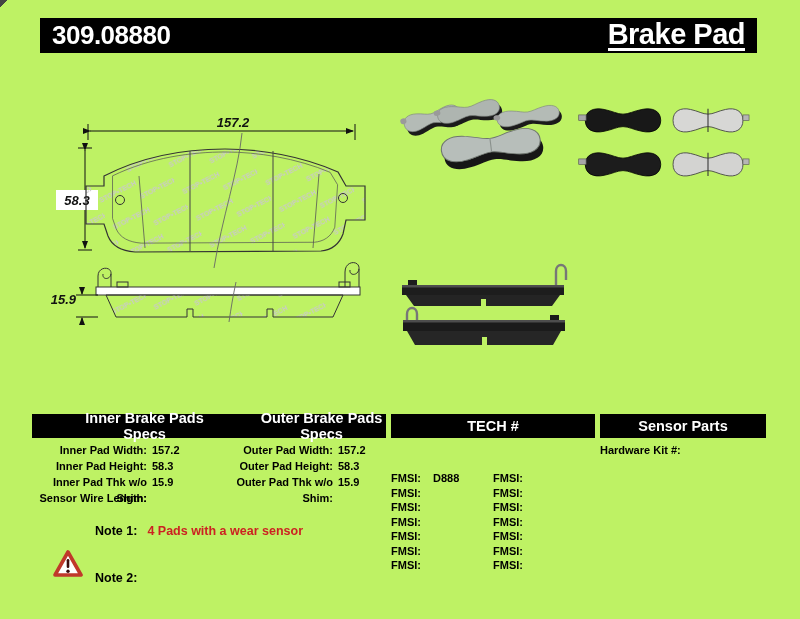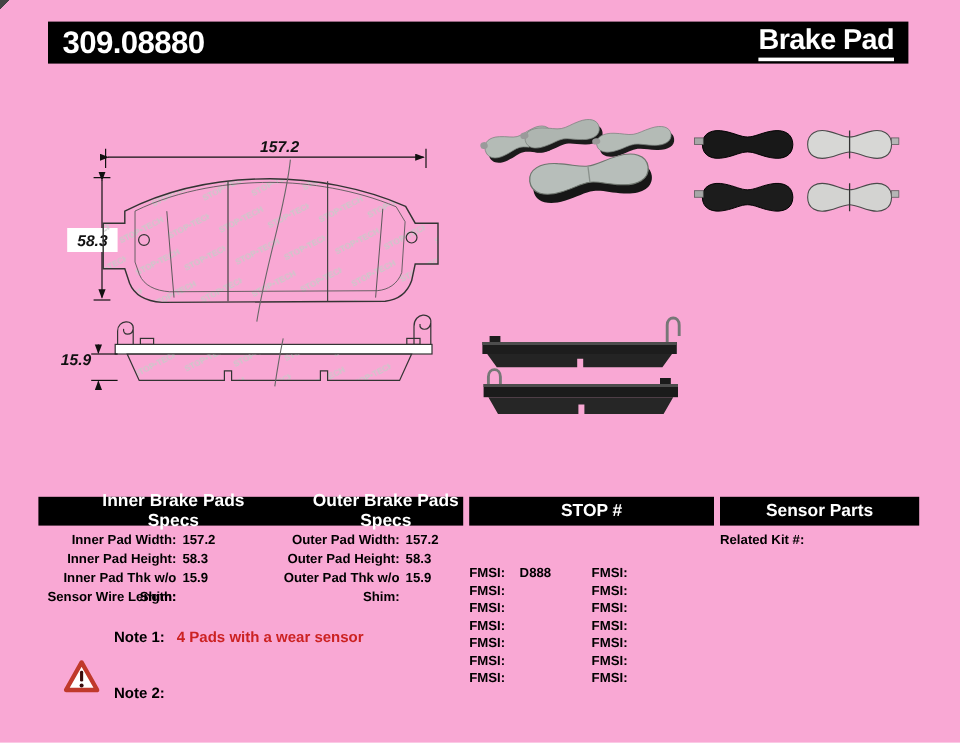--- a/index.html
+++ b/index.html
@@ -1,27 +1,27 @@
 <!DOCTYPE html>
 <html><head>
 <meta charset="utf-8">
 <style>
   html,body{margin:0;padding:0;background:#fff;}
-  #page{position:relative;width:800px;height:619px;background:#f9a8d4;overflow:hidden;
+  #page{position:relative;width:800px;height:619px;background:#bef264;overflow:hidden;
         font-family:"Liberation Sans","DejaVu Sans",sans-serif;color:#000;}
 
   
   .corner-mark{position:absolute;left:0;top:0;width:10px;height:9px;
     background:linear-gradient(135deg,#444 40%,transparent 41%);}
 
   
   .header-bar{position:absolute;left:40px;top:18px;width:717px;height:35px;background:#000;
     display:flex;align-items:center;justify-content:space-between;padding:0 12px;box-sizing:border-box;}
   .part-number{color:#fff;font-size:26px;font-weight:bold;letter-spacing:-0.5px;}
-  .product-type{color:#fff;font-size:24px;font-weight:bold;letter-spacing:-0.5px;
+  .product-type{color:#fff;font-size:29px;font-weight:bold;letter-spacing:-0.5px;
     border-bottom:3px solid #fff;padding-bottom:1px;line-height:26px;}
 
   
   .abs{position:absolute;}
 
   
   .thead{position:absolute;top:414px;height:24px;background:#000;color:#fff;
     display:flex;align-items:center;justify-content:center;font-weight:bold;font-size:14.5px;}
   .thead-specs{left:32px;width:354px;}
   .thead-specs span{flex:1;text-align:center;padding-left:48px;}
@@ -195,21 +195,21 @@
       <rect x="160" y="57" width="9" height="5" fill="#1b1b1b"></rect>
       <path d="M17,73 L171,73 L163,87 L97,87 L97,79 L92,79 L92,87 L25,87 Z" fill="#262626"></path>
     </g>
   </svg>
 
   <div class="thead thead-specs">
     <span>Inner Brake Pads Specs</span>
     <span>Outer Brake Pads Specs</span>
   </div>
   <div class="thead thead-fmsi">
-    <span>STOP #</span>
+    <span>TECH #</span>
   </div>
   <div class="thead thead-related">
     <span>Sensor Parts</span>
   </div>
 
   <div class="spec-col inner-col">
       <div class="spec-row">
         <span class="lab">Inner Pad Width:</span>
         <span class="val">157.2</span>
       </div>
@@ -307,21 +307,21 @@
           <span class="val"></span>
         </span>
         <span class="fmsi-cell">
           <span class="lab">FMSI:</span>
           <span class="val"></span>
         </span>
       </div>
     </div>
   <div class="related-col">
       <div class="rel-row">
-        <span class="lab">Related Kit #:</span>
+        <span class="lab">Hardware Kit #:</span>
         <span class="val"></span>
       </div>
     </div>
 
   <div class="warn-wrap">
     <svg width="30" height="28" viewBox="0 0 30 28">
       <path d="M15,2 L28,25 L2,25 Z" fill="#fff" stroke="#c0392b" stroke-width="3.6" stroke-linejoin="round"></path>
       <rect x="13.7" y="9" width="2.6" height="9" rx="1.2" fill="#3a0c0c"></rect>
       <circle cx="15" cy="21.3" r="1.7" fill="#3a0c0c"></circle>
     </svg>

